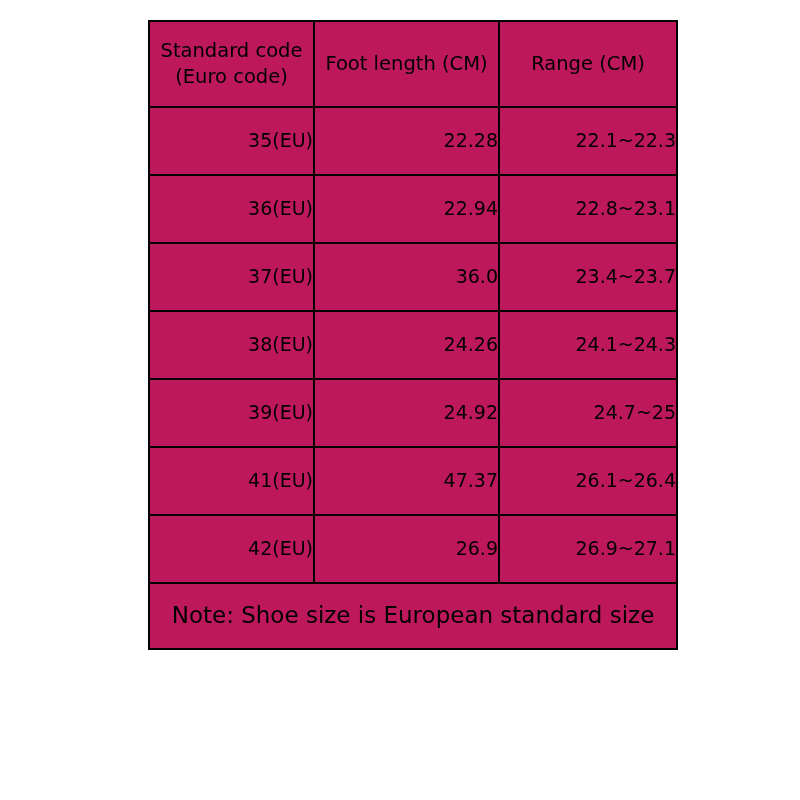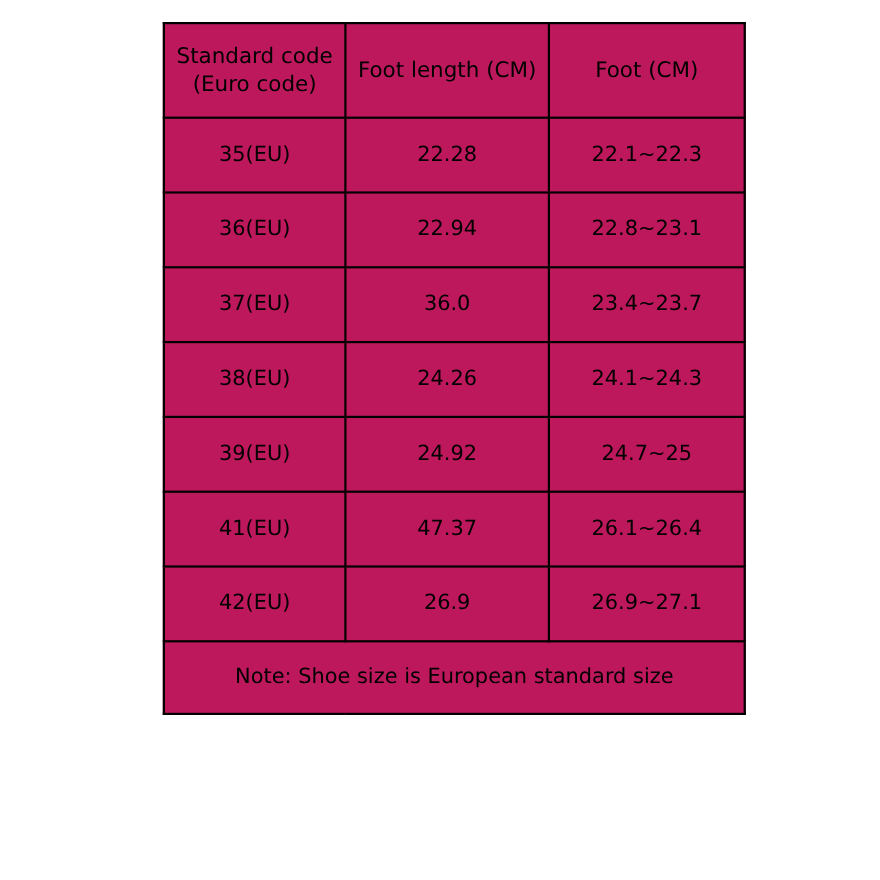--- a/index.html
+++ b/index.html
@@ -45,28 +45,29 @@
     font-size: 19px;
     line-height: 1.35;
     padding: 0;
   }
   table.size-table thead th {
     height: 84px;
     font-size: 19.5px;
   }
   table.size-table tbody td {
     height: 66px;
+    text-align: right;
   }
   .hdr-line2 {
     display: block;
     text-align: center;
   }
   table.size-table tfoot td {
     height: 64px;
-    font-size: 19px;
+    font-size: 23px;
   }
 </style>
 </head>
 <body>
 
 <div class="page">
   <div class="size-table-wrap">
     <table class="size-table">
       <colgroup>
         <col class="c1">
@@ -76,21 +77,21 @@
       <thead>
         <tr>
           <th>
             <span>Standard code</span>
             <span class="hdr-line2">(Euro code)</span>
           </th>
           <th>
             <span>Foot length (CM)</span>
           </th>
           <th>
-            <span>Foot (CM)</span>
+            <span>Range (CM)</span>
           </th>
         </tr>
       </thead>
       <tbody>
         <tr>
           <td>35(EU)</td>
           <td>22.28</td>
           <td>22.1~22.3</td>
         </tr>
         <tr>

